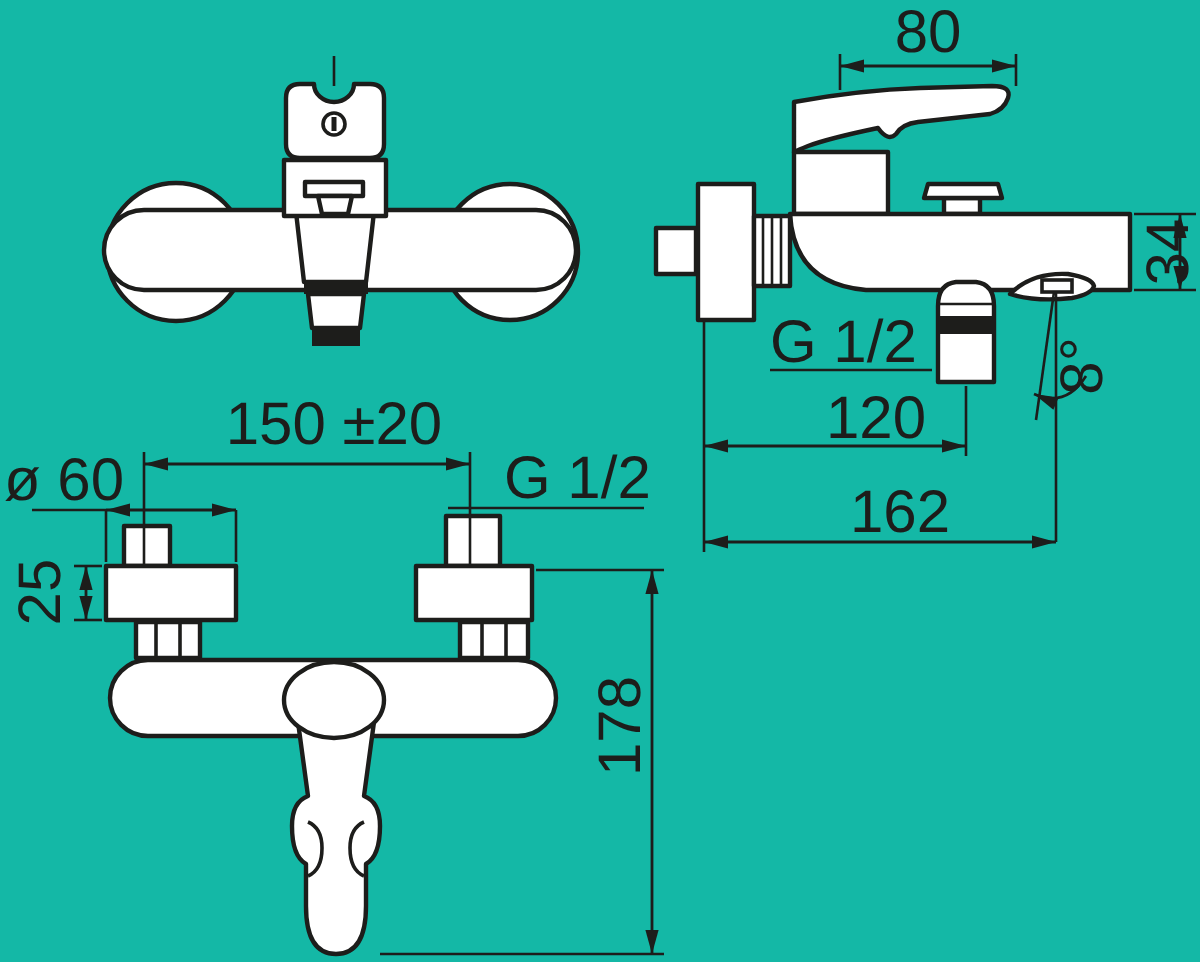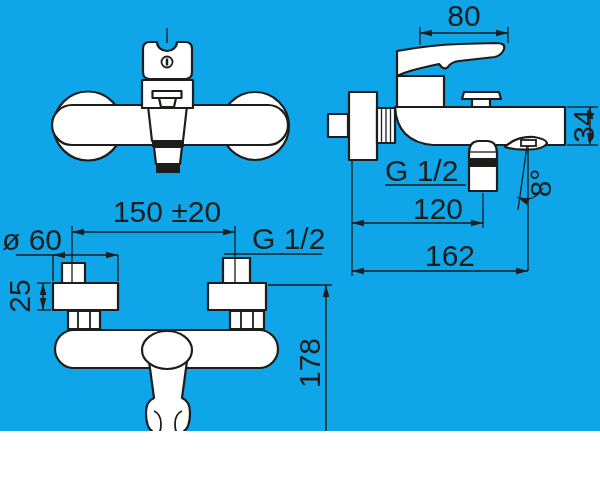--- a/index.html
+++ b/index.html
@@ -1,16 +1,16 @@
 <!DOCTYPE html>
 <html><head>
 <meta charset="utf-8">
 <style>
   html,body{margin:0;padding:0;background:#fff;}
-  .page{position:relative;width:600px;height:431px;background:#0ea5e9;overflow:hidden;
+  .page{position:relative;width:600px;height:481px;background:#14b8a6;overflow:hidden;
         font-family:"Liberation Sans", sans-serif;}
   svg{position:absolute;left:0;top:0;}
   .part{fill:#ffffff;stroke:#1d1d1b;stroke-width:2.2;stroke-linejoin:round;}
   .partthin{fill:none;stroke:#1d1d1b;stroke-width:1.8;}
   .solid{fill:#1d1d1b;stroke:none;}
   .dim{fill:none;stroke:#1d1d1b;stroke-width:1.4;}
   .ext{fill:none;stroke:#1d1d1b;stroke-width:1.3;}
   .dimtext{fill:#1d1d1b;font-size:30px;font-family:"Liberation Sans",sans-serif;}
 </style>
 </head>

